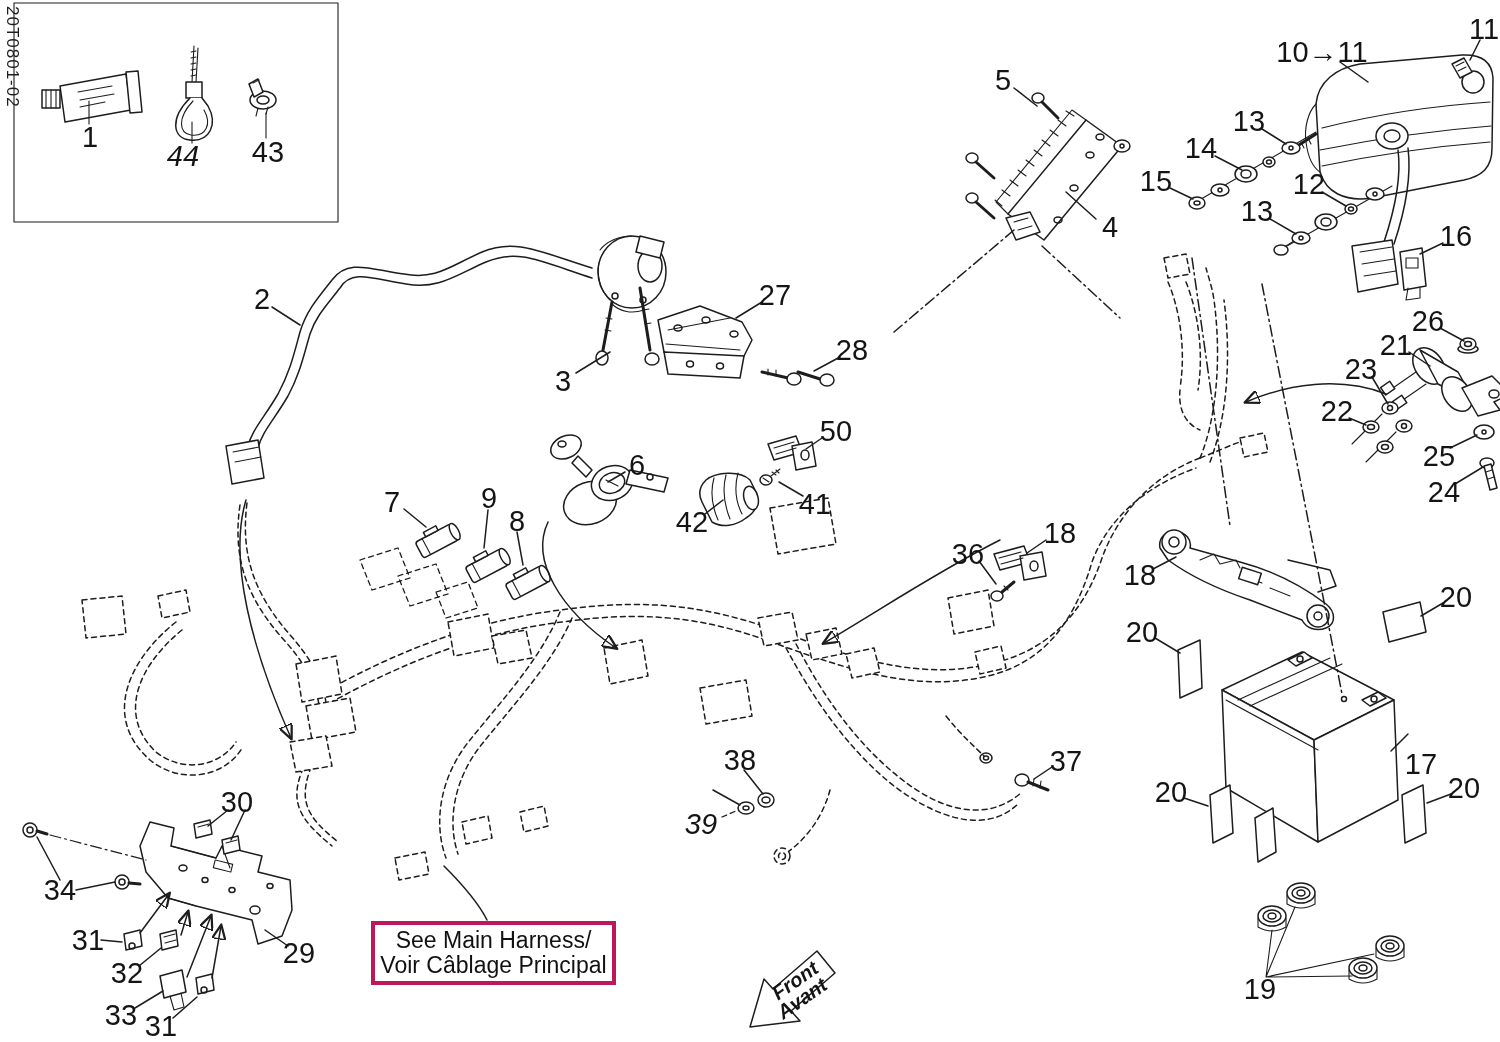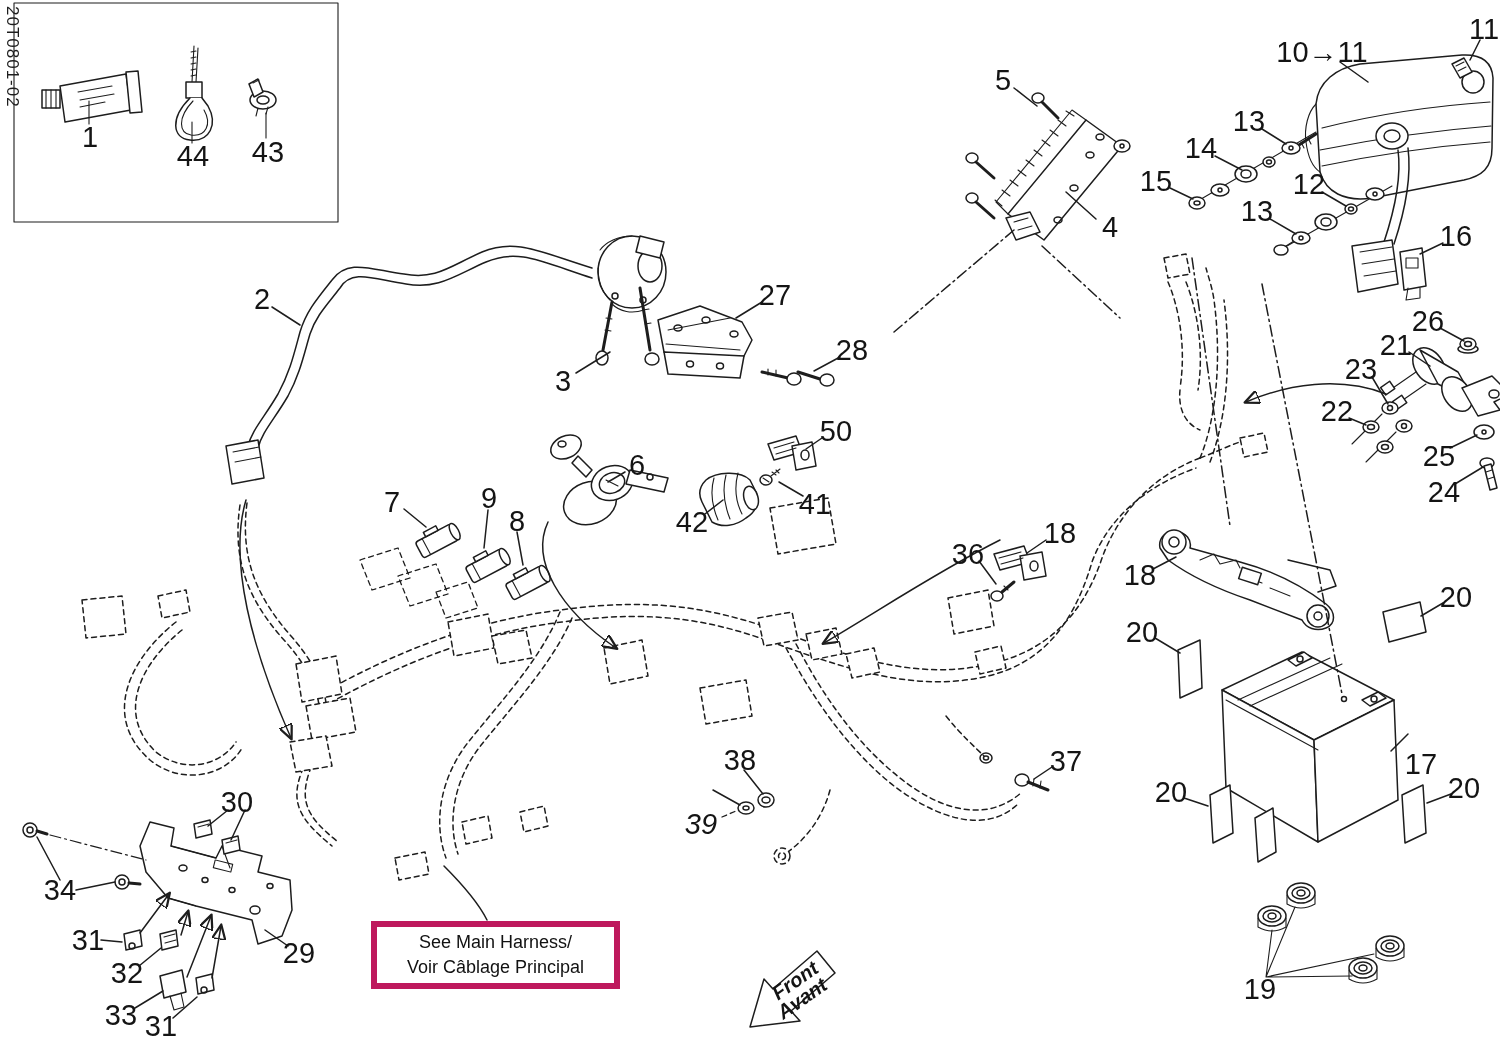--- a/index.html
+++ b/index.html
@@ -12,23 +12,23 @@
   #art .dd{stroke-dasharray:11 4 2 4;stroke-width:1.2}
   #art .t{stroke-width:1.1}
   #art .b{stroke-width:3}
   #art text{fill:#141414;stroke:none}
   .ftxt{font:italic 700 20px "Liberation Sans",sans-serif}
   #labels-layer{position:absolute;left:0;top:0;width:100%;height:100%}
   .part-label{position:absolute;transform:translate(-50%,-50%);font-size:29px;color:#141414;
               white-space:nowrap}
   #code{position:absolute;left:2px;top:6px;writing-mode:vertical-rl;text-orientation:sideways;
         font-size:17px;color:#1d1d1d;letter-spacing:1px}
-  #note{position:absolute;left:371px;top:921px;width:237px;height:56px;border:6px solid #be185d;
+  #note{position:absolute;left:371px;top:921px;width:237px;height:56px;border:4px solid #be185d;
         display:flex;flex-direction:column;align-items:center;justify-content:center;
-        font-size:18px;line-height:25px;color:#111;text-align:center;background:#fff}
+        font-size:23px;line-height:25px;color:#111;text-align:center;background:#fff}
 </style>
 </head>
 <body>
 
 <svg id="art" width="1500" height="1042" viewBox="0 0 1500 1042">
   <defs>
     <marker id="ah" markerWidth="11" markerHeight="9" refX="9" refY="4.5" orient="auto">
       <path d="M0,0 L10,4.5 L0,9 Z" fill="#1d1d1d" stroke="none"></path>
     </marker>
   </defs>
@@ -489,21 +489,21 @@
 
 <div id="code">20T0801-02</div>
 
 <div id="note">
   <span>See Main Harness/</span>
   <span>Voir Câblage Principal</span>
 </div>
 
 <div id="labels-layer">
     <div class="part-label" style="left: 90px; top: 137px;">1</div>
-    <div class="part-label" style="left: 193px; top: 156px;">44</div>
+    <div class="part-label" style="left: 183px; top: 156px; font-style: italic;">44</div>
     <div class="part-label" style="left: 268px; top: 152px;">43</div>
     <div class="part-label" style="left: 262px; top: 299px;">2</div>
     <div class="part-label" style="left: 563px; top: 381px;">3</div>
     <div class="part-label" style="left: 1003px; top: 80px;">5</div>
     <div class="part-label" style="left: 1110px; top: 227px;">4</div>
     <div class="part-label" style="left: 1322px; top: 52px;">10→11</div>
     <div class="part-label" style="left: 1484px; top: 29px;">11</div>
     <div class="part-label" style="left: 1249px; top: 121px;">13</div>
     <div class="part-label" style="left: 1201px; top: 148px;">14</div>
     <div class="part-label" style="left: 1156px; top: 181px;">15</div>

